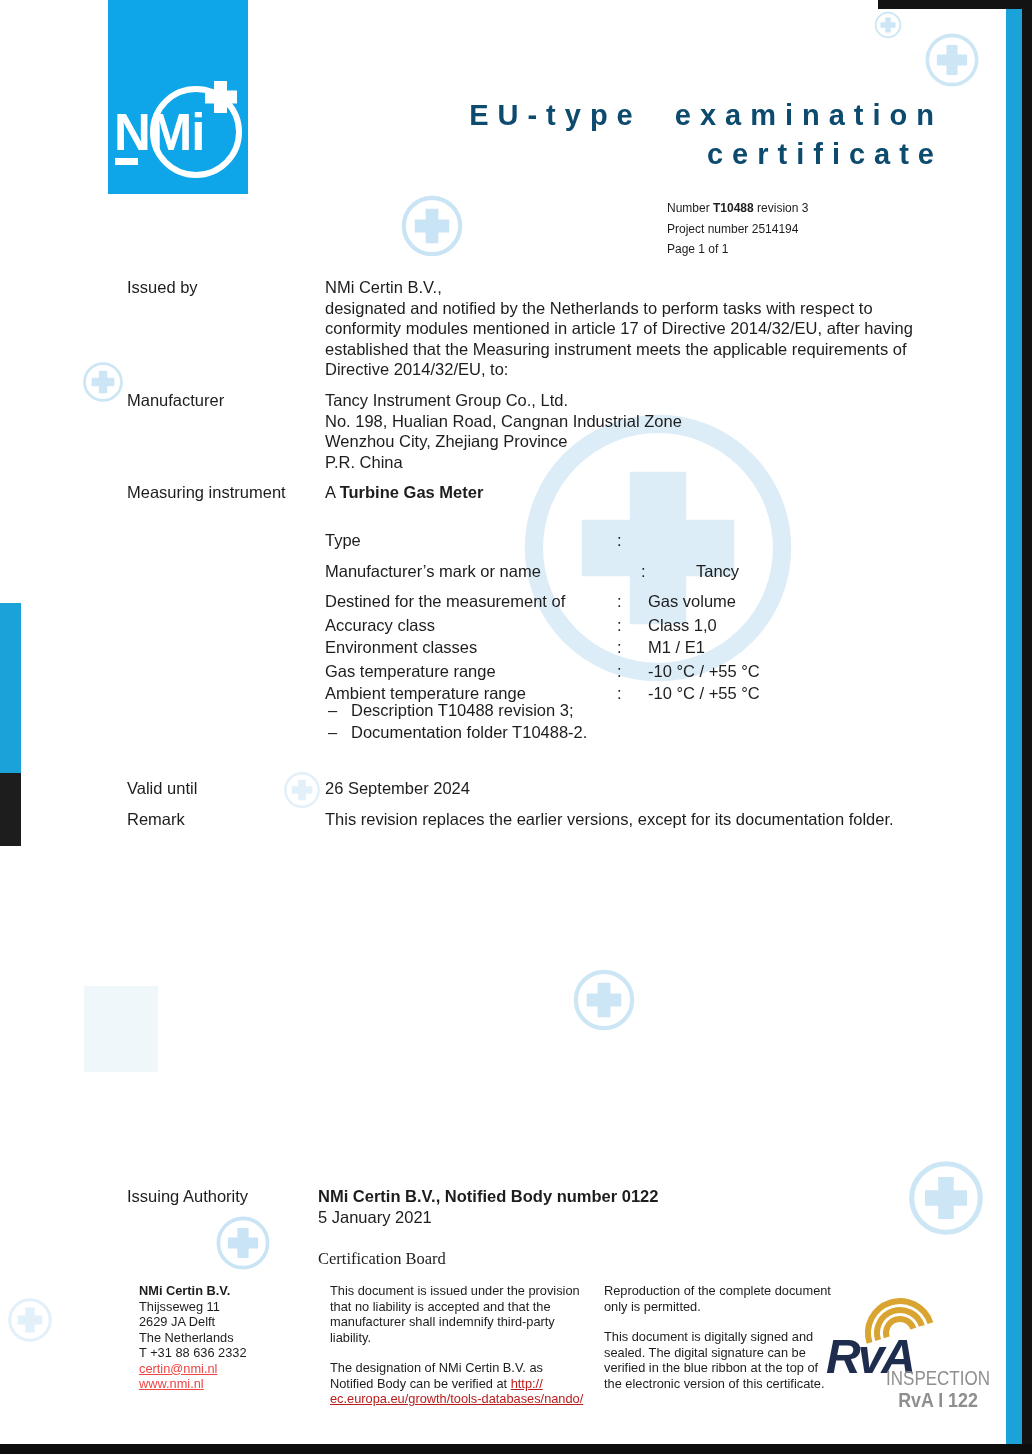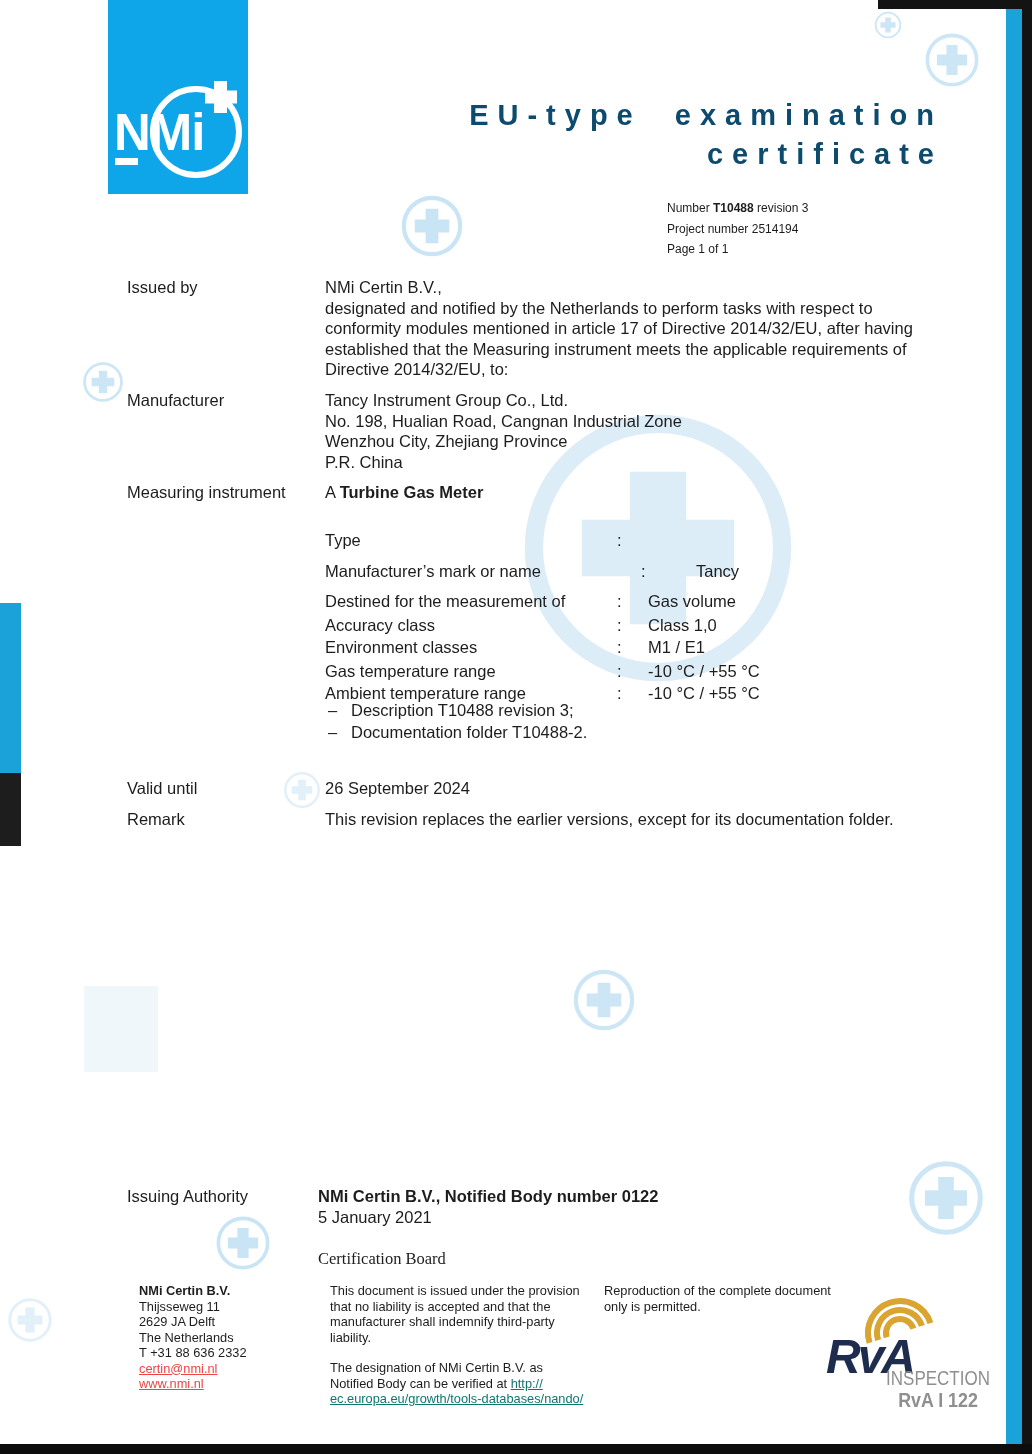--- a/index.html
+++ b/index.html
@@ -34,21 +34,21 @@
   .row.g3{margin-bottom:2px;}
   .annex-item{display:flex;line-height:21.5px;}
   .annex-item .dash{width:23px;margin-left:3px;}
   
   .ia-name{font-weight:bold;}
   .board{margin-top:22px;font-family:Liberation Serif, serif;}
   
   .foot{position:absolute;top:1283px;font-size:12.8px;line-height:15.5px;z-index:1;margin-left:12px;}
   .foot .bold{font-weight:bold;}
   .foot p{margin:0 0 15px 0;}
-  a.flink, .flink{color:#0f766e;text-decoration:underline;cursor:pointer;display:inline-block;}
+  a.flink, .flink{color:#b91c1c;text-decoration:underline;cursor:pointer;display:inline-block;}
   .flink-block{color:#ef4444;text-decoration:underline;cursor:pointer;display:block;}
   .rva{position:absolute;left:822px;top:1281px;z-index:1;}
 </style>
 </head>
 <body>
 
 <svg width="0" height="0" style="position:absolute" aria-hidden="true">
   <defs>
     <symbol id="pluscircle" viewBox="0 0 100 100">
       <circle cx="50" cy="50" r="44" fill="none" stroke="currentColor" stroke-width="6.5"></circle>
@@ -205,20 +205,21 @@
   <span class="flink-block">www.nmi.nl</span>
 </div>
 
 <div class="foot" style="left:318px;width:258px">
   <p>This document is issued under the provision that no liability is accepted and that the manufacturer shall indemnify third-party liability.</p>
   <p><span>The designation of NMi Certin B.V. as Notified Body can be verified at </span><span class="flink"><span>http://</span></span><br><span class="flink"><span>ec.europa.eu/growth/tools-databases/nando/</span></span></p>
 </div>
 
 <div class="foot" style="left:592px;width:228px">
   <p>Reproduction of the complete document only is permitted.</p>
+  <p>This document is digitally signed and sealed. The digital signature can be verified in the blue ribbon at the top of the electronic version of this certificate.</p>
 </div>
 
 <div class="rva">
   <svg width="168" height="128" viewBox="0 0 168 128">
     <g transform="rotate(-18 78 52)" stroke="#D9A430" fill="none">
       <path d="M46 52 A32 32 0 0 1 110 52" stroke-width="6"></path>
       <path d="M55 52 A23 23 0 0 1 101 52" stroke-width="6"></path>
       <path d="M64 52 A14 14 0 0 1 92 52" stroke-width="6"></path>
     </g>
     <text x="4" y="92" font-size="48" font-weight="bold" font-style="italic" fill="#1E2C4E" letter-spacing="-3">RvA</text>

